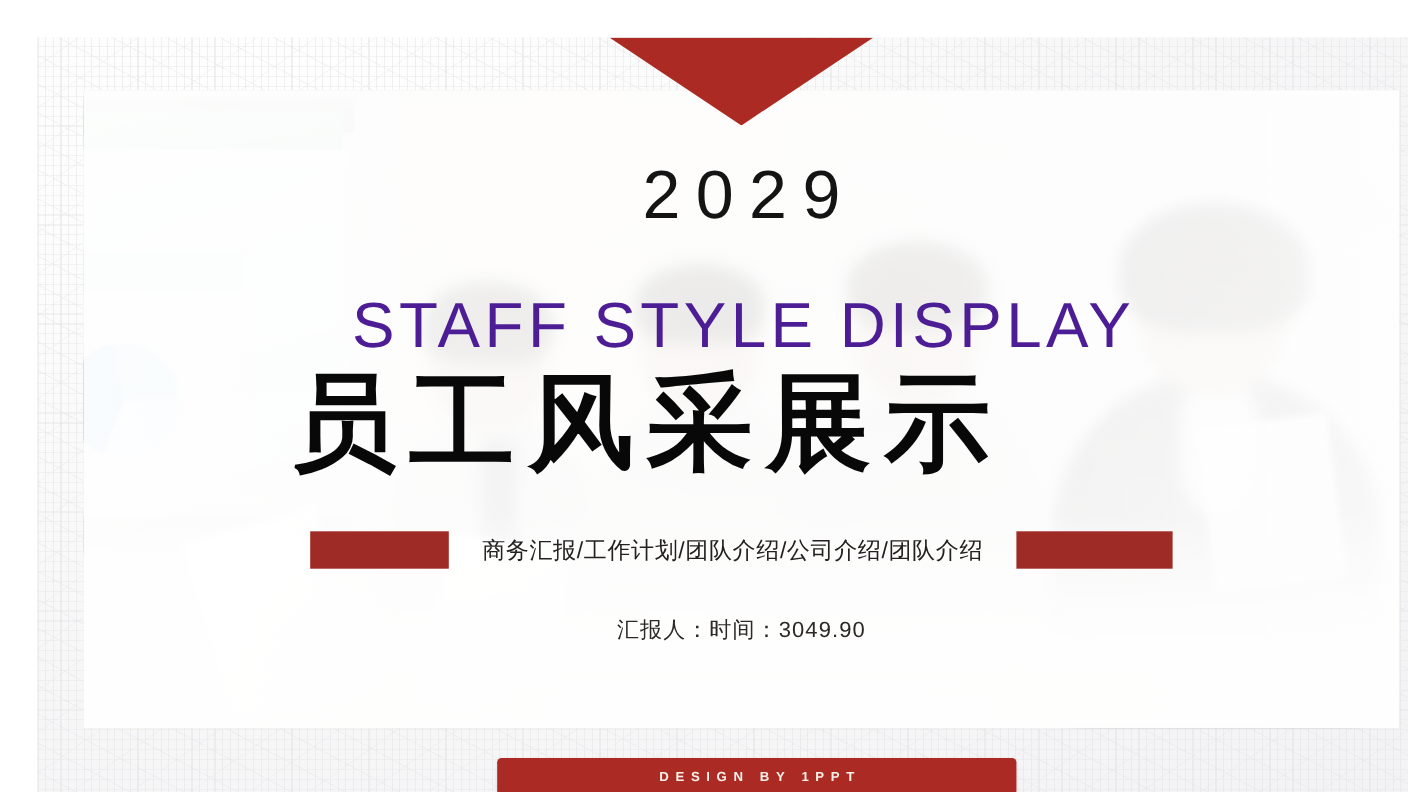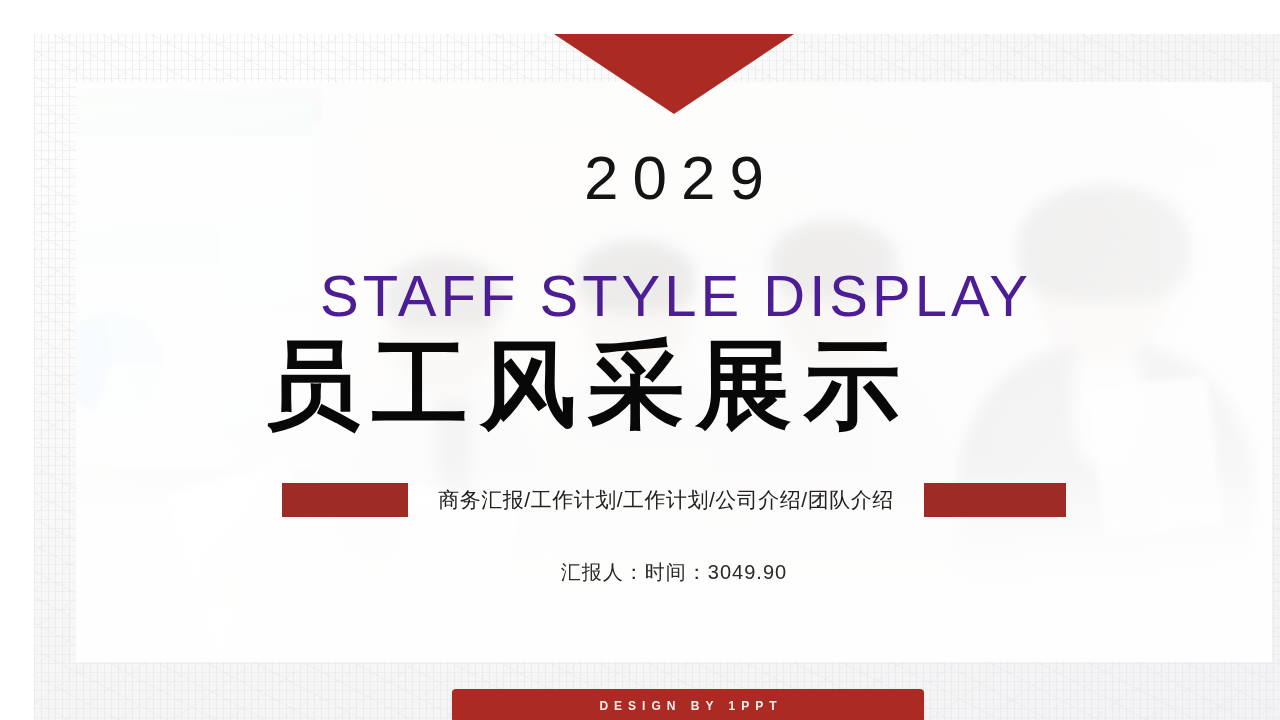--- a/index.html
+++ b/index.html
@@ -295,21 +295,21 @@
   <div id="title-block">
 
     <div id="year">2029</div>
 
     <div id="eng-title">STAFF STYLE DISPLAY</div>
 
     <div id="cn-title">员工风采展示</div>
 
     <div id="tagline-row">
       <div class="rule left"></div>
-      <div id="tagline">商务汇报/工作计划/工作计划/公司介绍/团队介绍</div>
+      <div id="tagline">商务汇报/工作计划/团队介绍/公司介绍/团队介绍</div>
       <div class="rule right"></div>
     </div>
 
     <div id="presenter">汇报人：时间：3049.90</div>
   </div>
 
   <div id="design-banner">
     <span>DESIGN BY 1PPT</span>
   </div>
 

